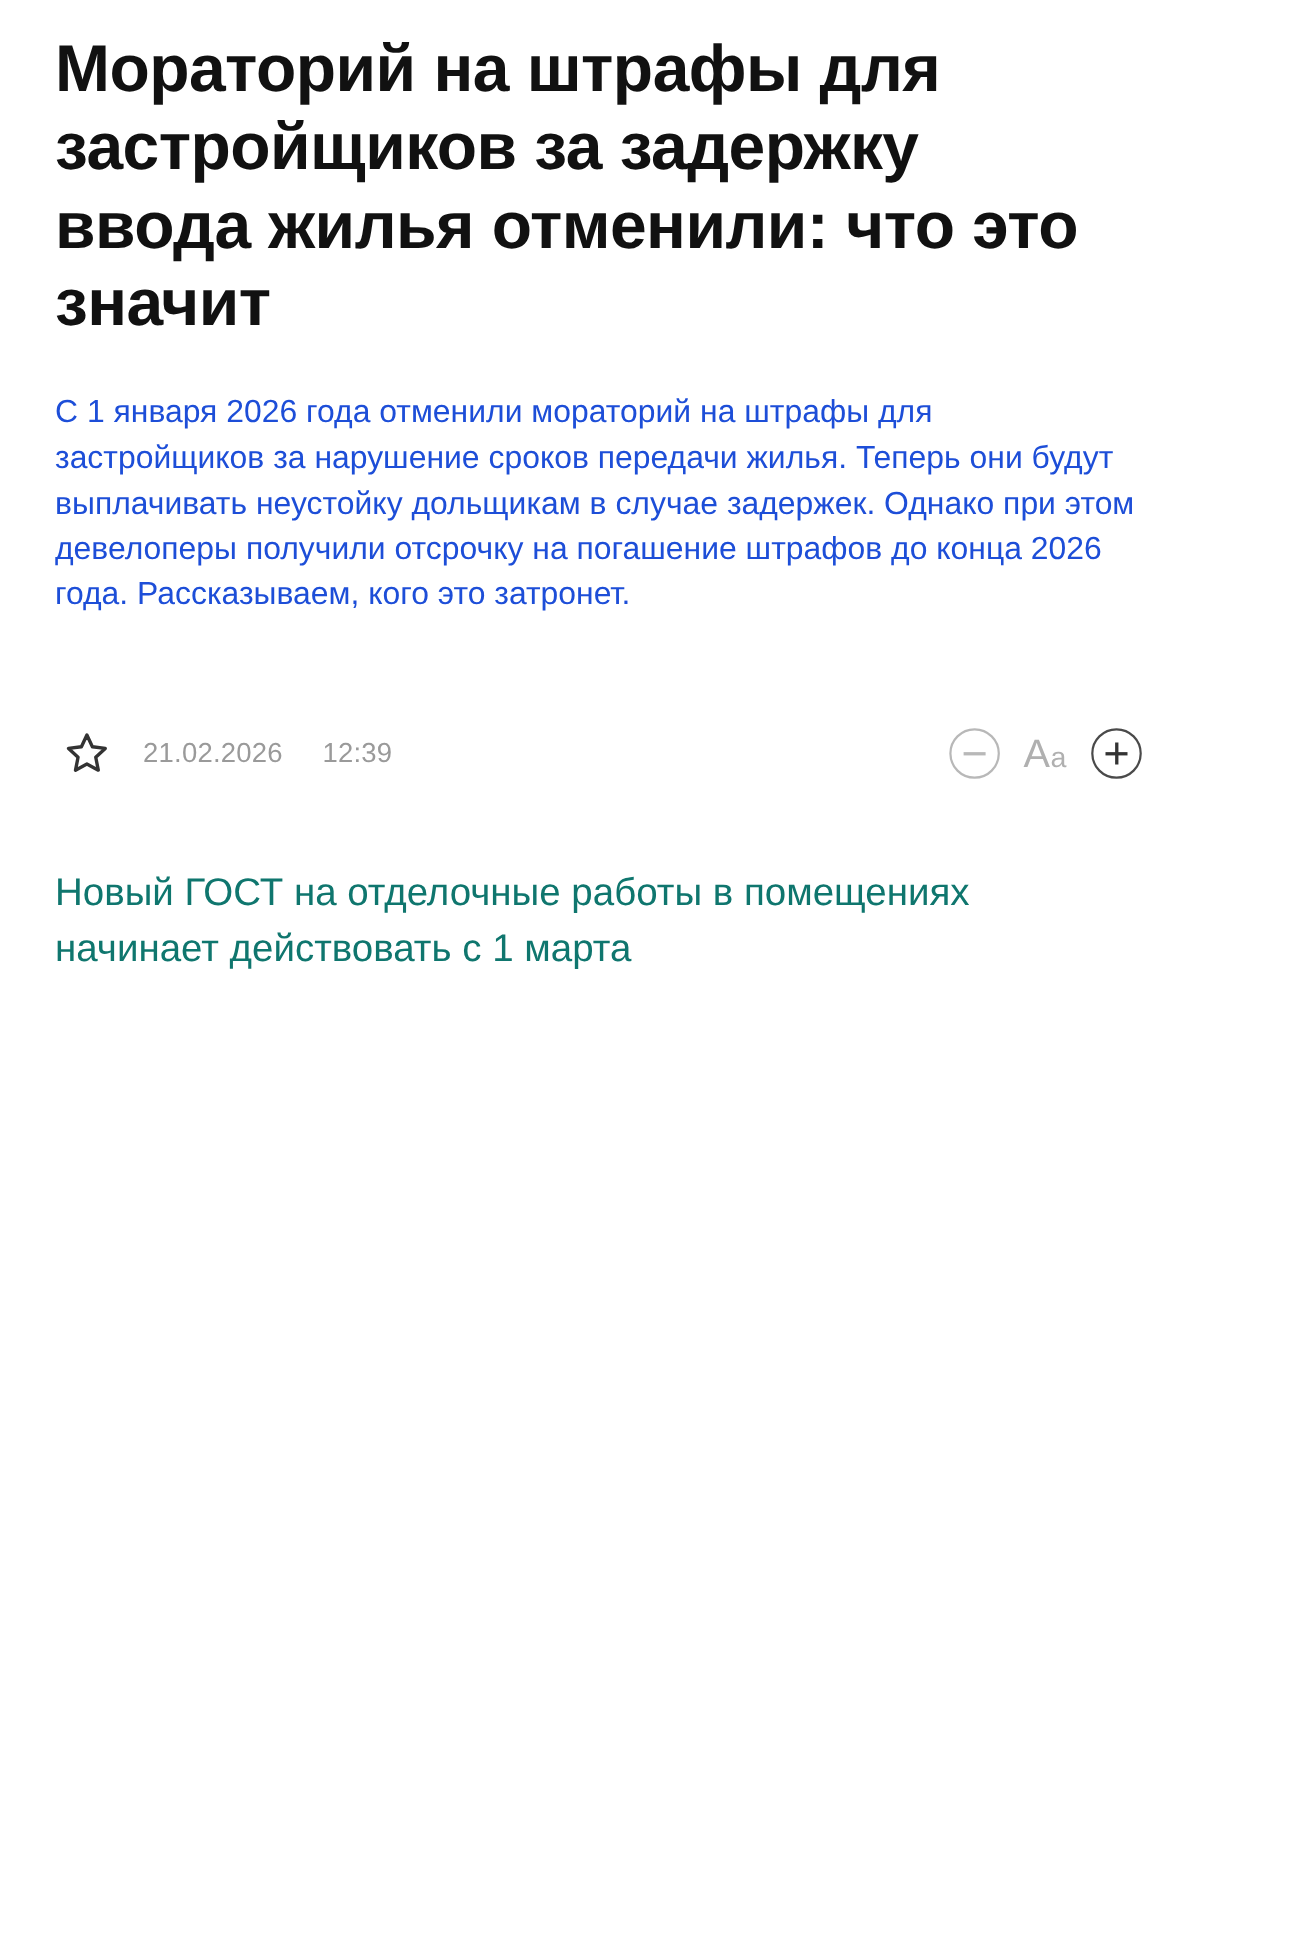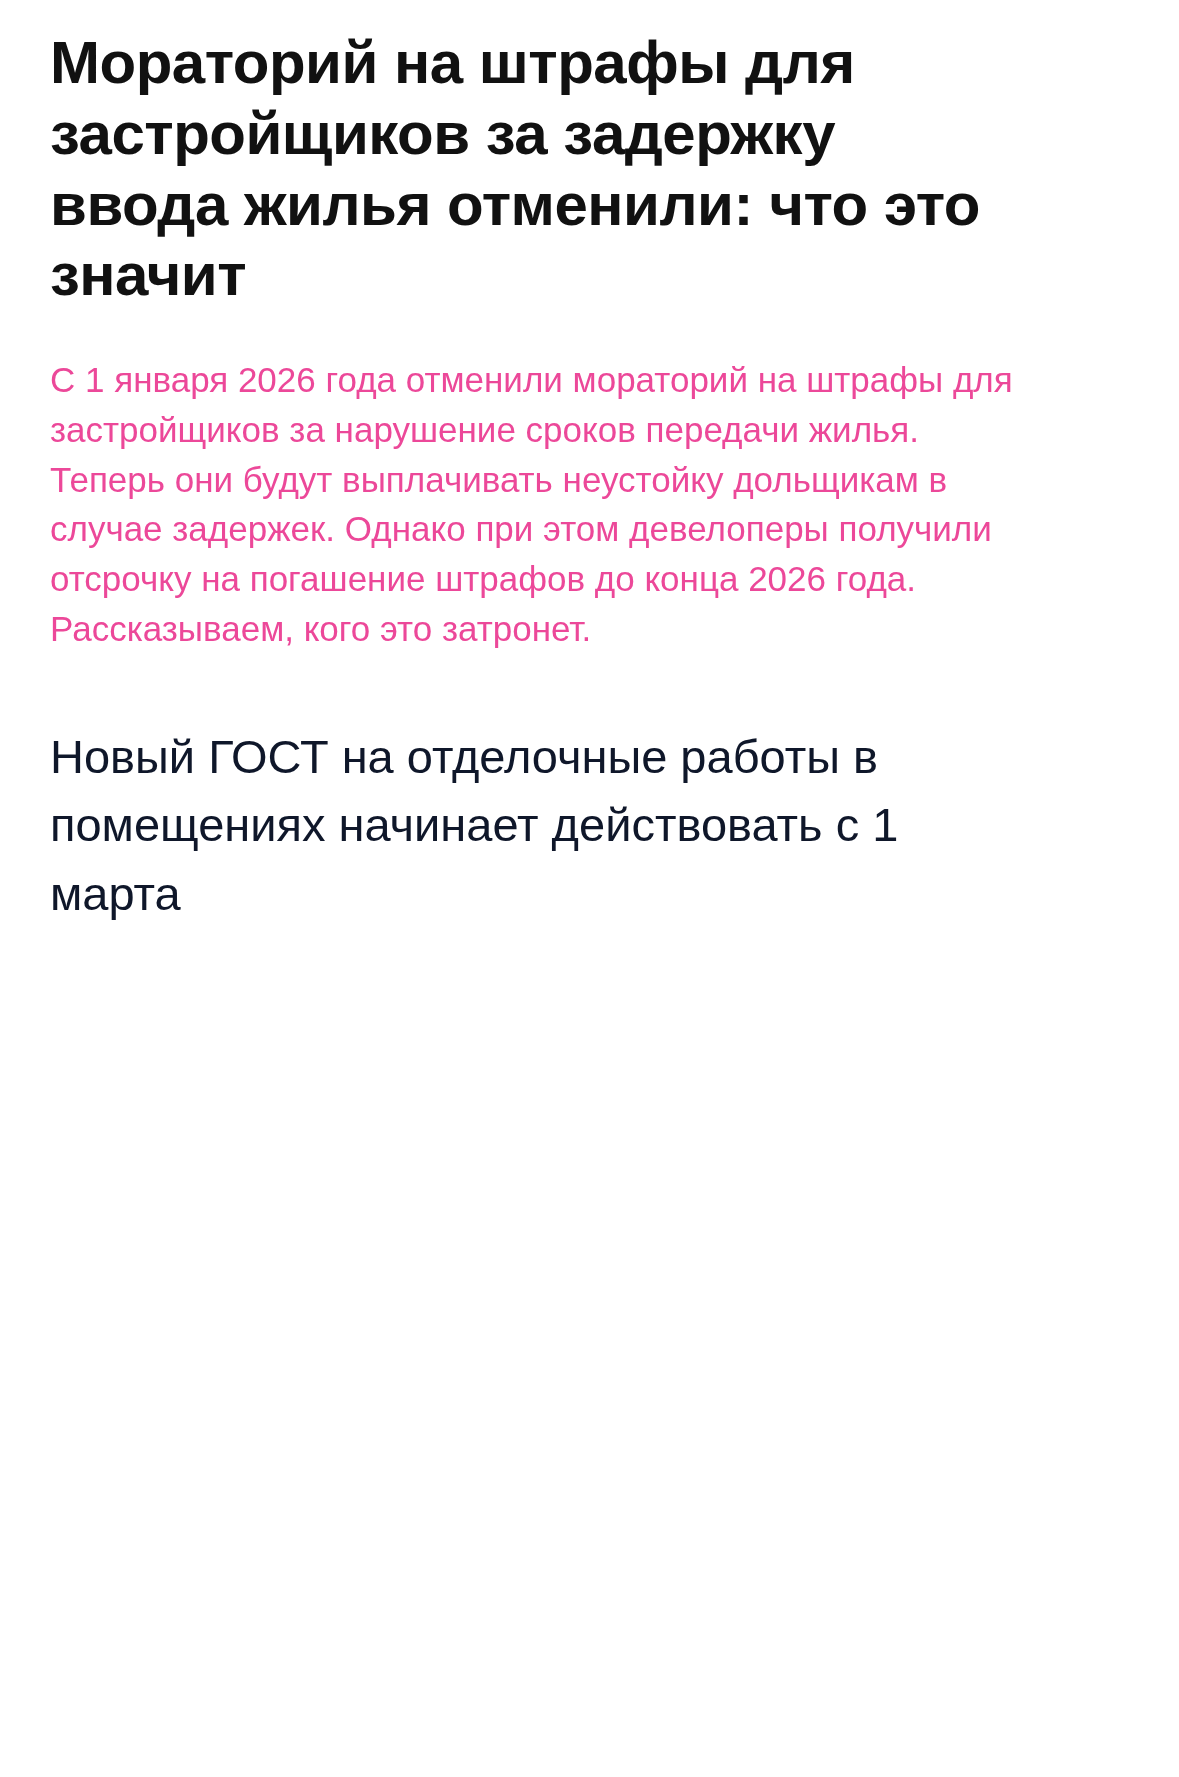--- a/index.html
+++ b/index.html
@@ -29,24 +29,24 @@
     font-size: 60px;
     line-height: 1.18;
     font-weight: 700;
     letter-spacing: -0.5px;
     color: #111111;
     margin: 0 0 44px 0;
     max-width: 940px;
   }
 
   .article-lead {
-    font-size: 35px;
+    font-size: 29px;
     line-height: 1.42;
     font-weight: 400;
-    color: #ec4899;
+    color: #1d4ed8;
     margin: 0;
     max-width: 1010px;
   }
 
   
   .meta-row {
     display: flex;
     align-items: center;
     margin-top: 92px;
     height: 64px;
@@ -129,23 +129,23 @@
   .article2-title {
     font-size: 49px;
     line-height: 1.24;
     font-weight: 700;
     letter-spacing: -0.3px;
     color: #111111;
     margin: 0 0 40px 0;
     max-width: 1000px;
   }
   .article2-lead {
-    font-size: 47px;
+    font-size: 35px;
     line-height: 1.45;
-    color: #0f172a;
+    color: #0f766e;
     margin: 0;
     max-width: 1010px;
   }
 
   .fade-bottom {
     position: absolute;
     left: 0;
     right: 0;
     bottom: 0;
     height: 60px;
@@ -157,20 +157,43 @@
 <body>
 
 <div class="page">
 
   <article>
 
     <h1 class="article-title">Мораторий на штрафы для застройщиков за задержку ввода жилья отменили: что это значит</h1>
 
     <p class="article-lead">С 1 января 2026 года отменили мораторий на штрафы для застройщиков за нарушение сроков передачи жилья. Теперь они будут выплачивать неустойку дольщикам в случае задержек. Однако при этом девелоперы получили отсрочку на погашение штрафов до конца 2026 года. Рассказываем, кого это затронет.</p>
 
+    <div class="meta-row">
+
+      <div class="meta-left">
+        <span class="bookmark-icon">
+          <svg viewBox="0 0 24 24" width="46" height="46" fill="none" stroke="#333333" stroke-width="1.6" stroke-linejoin="round" stroke-linecap="round">
+            <path d="M12 3.2l2.6 5.6 6.1.8-4.5 4.2 1.2 6.1L12 17l-5.4 2.9 1.2-6.1-4.5-4.2 6.1-.8z"></path>
+          </svg>
+        </span>
+        <span class="meta-date">21.02.2026</span>
+        <span class="meta-time">12:39</span>
+      </div>
+
+      <div class="meta-spacer"></div>
+
+      <div class="font-controls">
+        <span class="circle-btn"></span>
+        <span class="aa-label">
+          <span>A</span><span class="small">a</span>
+        </span>
+        <span class="circle-btn dark plus"></span>
+      </div>
+
+    </div>
   </article>
 
   <article class="article-2">
     <p class="article2-lead">Новый ГОСТ на отделочные работы в помещениях начинает действовать с 1 марта</p>
   </article>
 
   <div class="fade-bottom"></div>
 
 </div>
 

